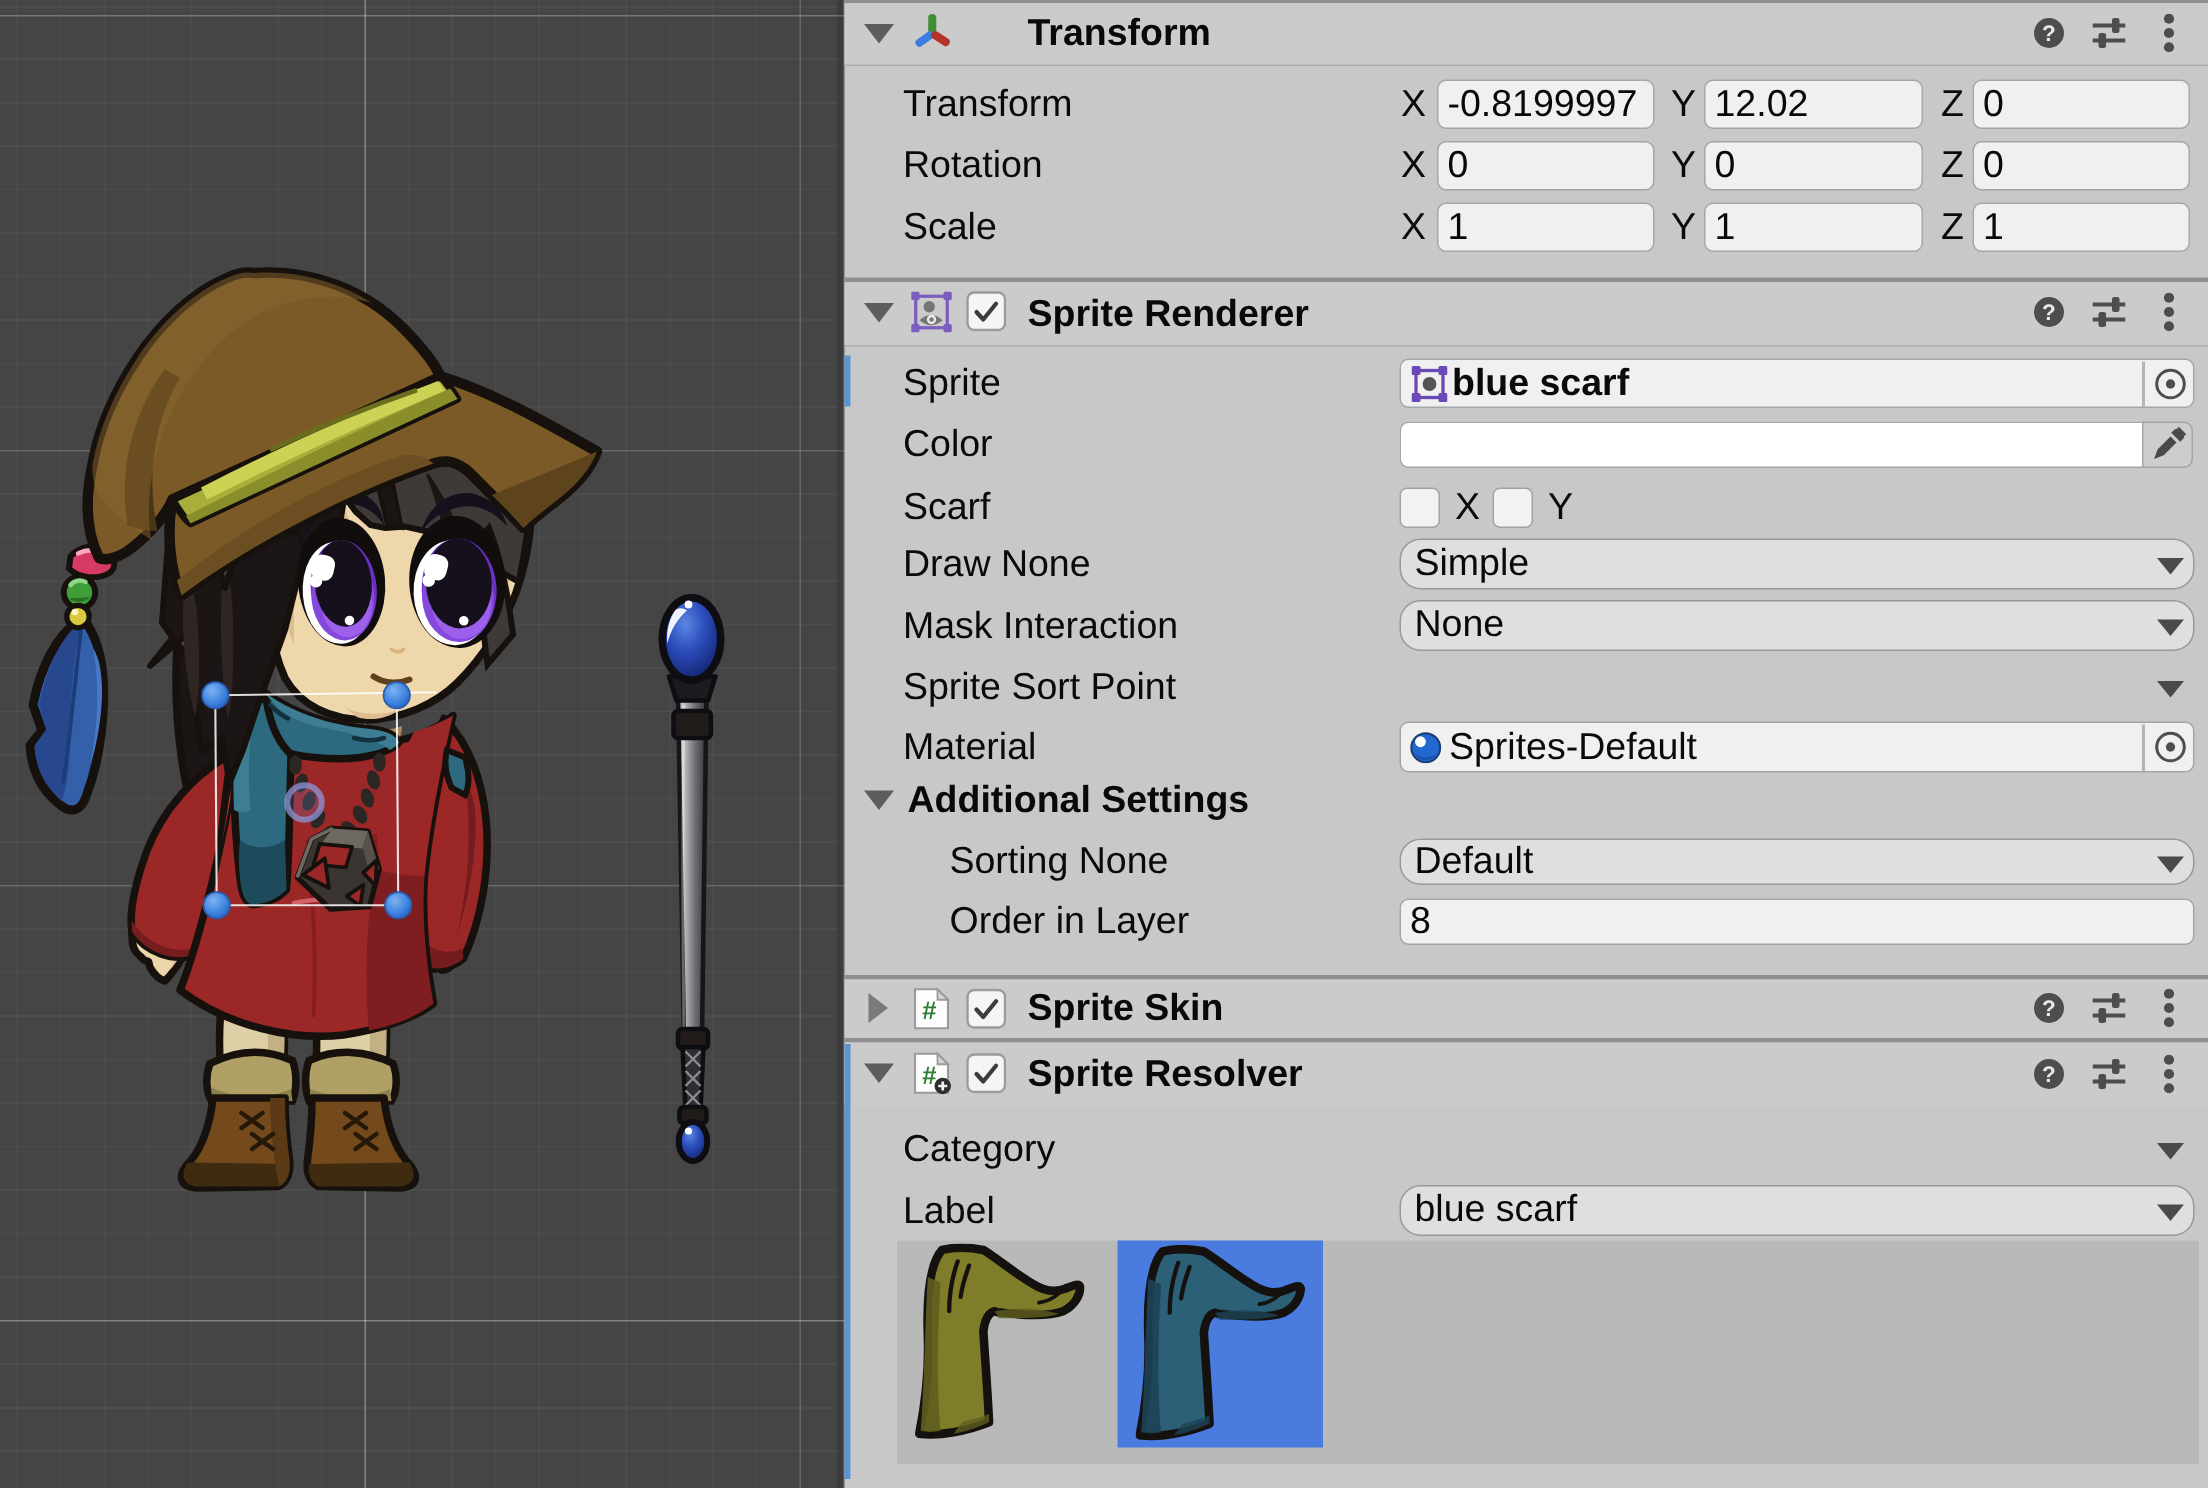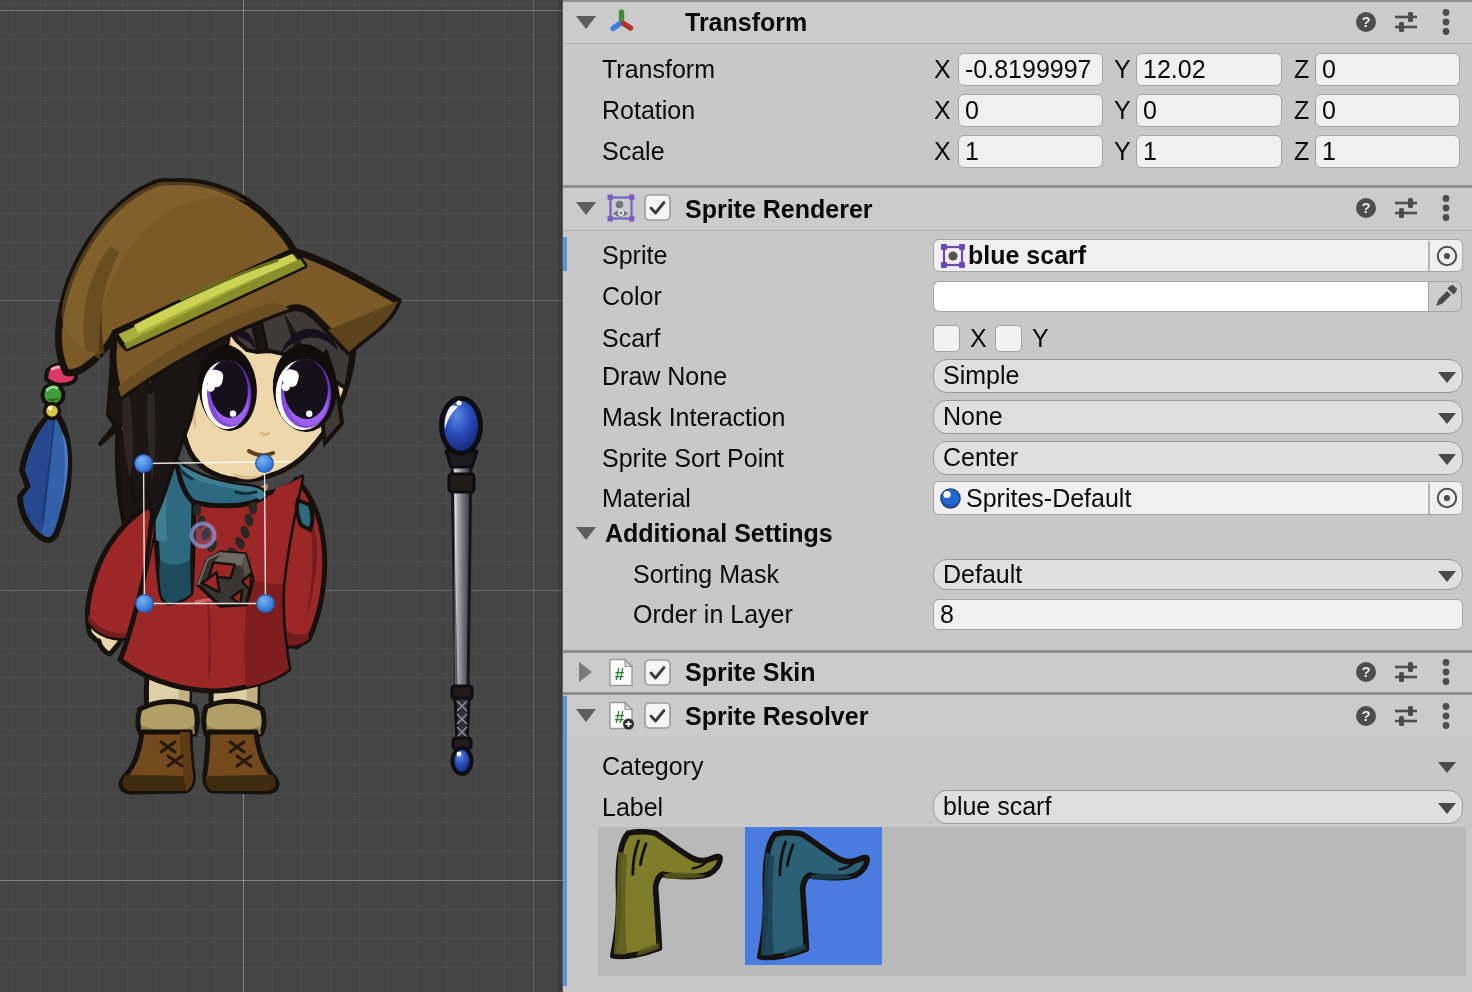--- a/index.html
+++ b/index.html
@@ -349,39 +349,38 @@
 <div class="lbl" style="left:407px;top:325px;height:27px;line-height:27px">X</div>
 <div class="cb" style="left:432px;top:325px;width:27px;height:27px"></div>
 <div class="lbl" style="left:469px;top:325px;height:27px;line-height:27px">Y</div>
 <div class="lbl" style="left:39px;top:359px;height:34px;line-height:34px">Draw None</div>
       <div class="drop" style="left:370px;top:359px;width:530px;height:34px;line-height:31px">Simple</div>
       <div class="dtri" style="left:875px;top:372.0px"></div>
 <div class="lbl" style="left:39px;top:400px;height:34px;line-height:34px">Mask Interaction</div>
       <div class="drop" style="left:370px;top:400px;width:530px;height:34px;line-height:31px">None</div>
       <div class="dtri" style="left:875px;top:413.0px"></div>
 <div class="lbl" style="left:39px;top:441px;height:34px;line-height:34px">Sprite Sort Point</div>
-      <div class="drop" style="left:370px;top:441px;width:530px;height:34px;line-height:31px">Center</div>
       <div class="dtri" style="left:875px;top:454.0px"></div>
 <div class="lbl" style="left:39px;top:481px;height:34px;line-height:34px">Material</div>
 <div class="tfield" style="left:370px;top:481px;width:530px;height:34px"></div>
 <svg style="position:absolute;left:376.5px;top:487.5px" width="21" height="21" viewBox="0 0 21 21">
 <circle cx="10.5" cy="10.5" r="9.6" fill="#2268d0" stroke="#1b3f77" stroke-width="1.4"></circle>
 <path d="M10.5 0.9 A 9.6 9.6 0 0 1 20.1 10.5 L 10.5 10.5 Z" fill="#4a8ce8" opacity="0"></path>
 <circle cx="7" cy="6.5" r="3.6" fill="#ffffff"></circle>
 <path d="M3 14 A 8.2 8.2 0 0 0 18 14 A 11 11 0 0 1 3 14" fill="#1b4fa0" opacity="0.85"></path>
 </svg>
 <div class="lbl" style="left:403px;top:481px;height:34px;line-height:34px">Sprites-Default</div>
 <div style="position:absolute;left:865px;top:482.5px;width:1.5px;height:31px;background:#b5b5b5"></div>
 <svg style="position:absolute;left:873px;top:487px" width="22" height="22" viewBox="0 0 22 22">
         <circle cx="11" cy="11" r="9.2" fill="none" stroke="#4e4e4e" stroke-width="2"></circle>
         <circle cx="11" cy="11" r="3.1" fill="#4e4e4e"></circle>
       </svg>
 <div class="tri-d" style="left:13px;top:527px"></div>
 <div class="title" style="left:42px;top:517px;height:33px;line-height:33px">Additional Settings</div>
-<div class="lbl" style="left:70px;top:559px;height:31px;line-height:31px">Sorting Mask</div>
+<div class="lbl" style="left:70px;top:559px;height:31px;line-height:31px">Sorting None</div>
       <div class="drop" style="left:370px;top:559px;width:530px;height:31px;line-height:28px">Default</div>
       <div class="dtri" style="left:875px;top:570.5px"></div>
 <div class="lbl" style="left:70px;top:599px;height:31px;line-height:31px">Order in Layer</div>
 <div class="tfield" style="left:370px;top:599px;width:530px;height:31px;line-height:28px">8</div>
 <div class="sepd" style="top:650px;height:3px"></div>
 <div class="hdr" style="top:653px;height:38.5px"></div>
 <div class="tri-r" style="left:16px;top:662px"></div>
 <svg style="position:absolute;left:44px;top:658px" width="28" height="29" viewBox="0 0 28 29">
 <path d="M3 1.5 H18 L25 8.5 V27.5 H3 Z" fill="#fdfdfd" stroke="#9a9a9a" stroke-width="1.4"></path>
 <path d="M18 1.5 L18 8.5 L25 8.5 Z" fill="#d5d5d5" stroke="#9a9a9a" stroke-width="1.2"></path>

